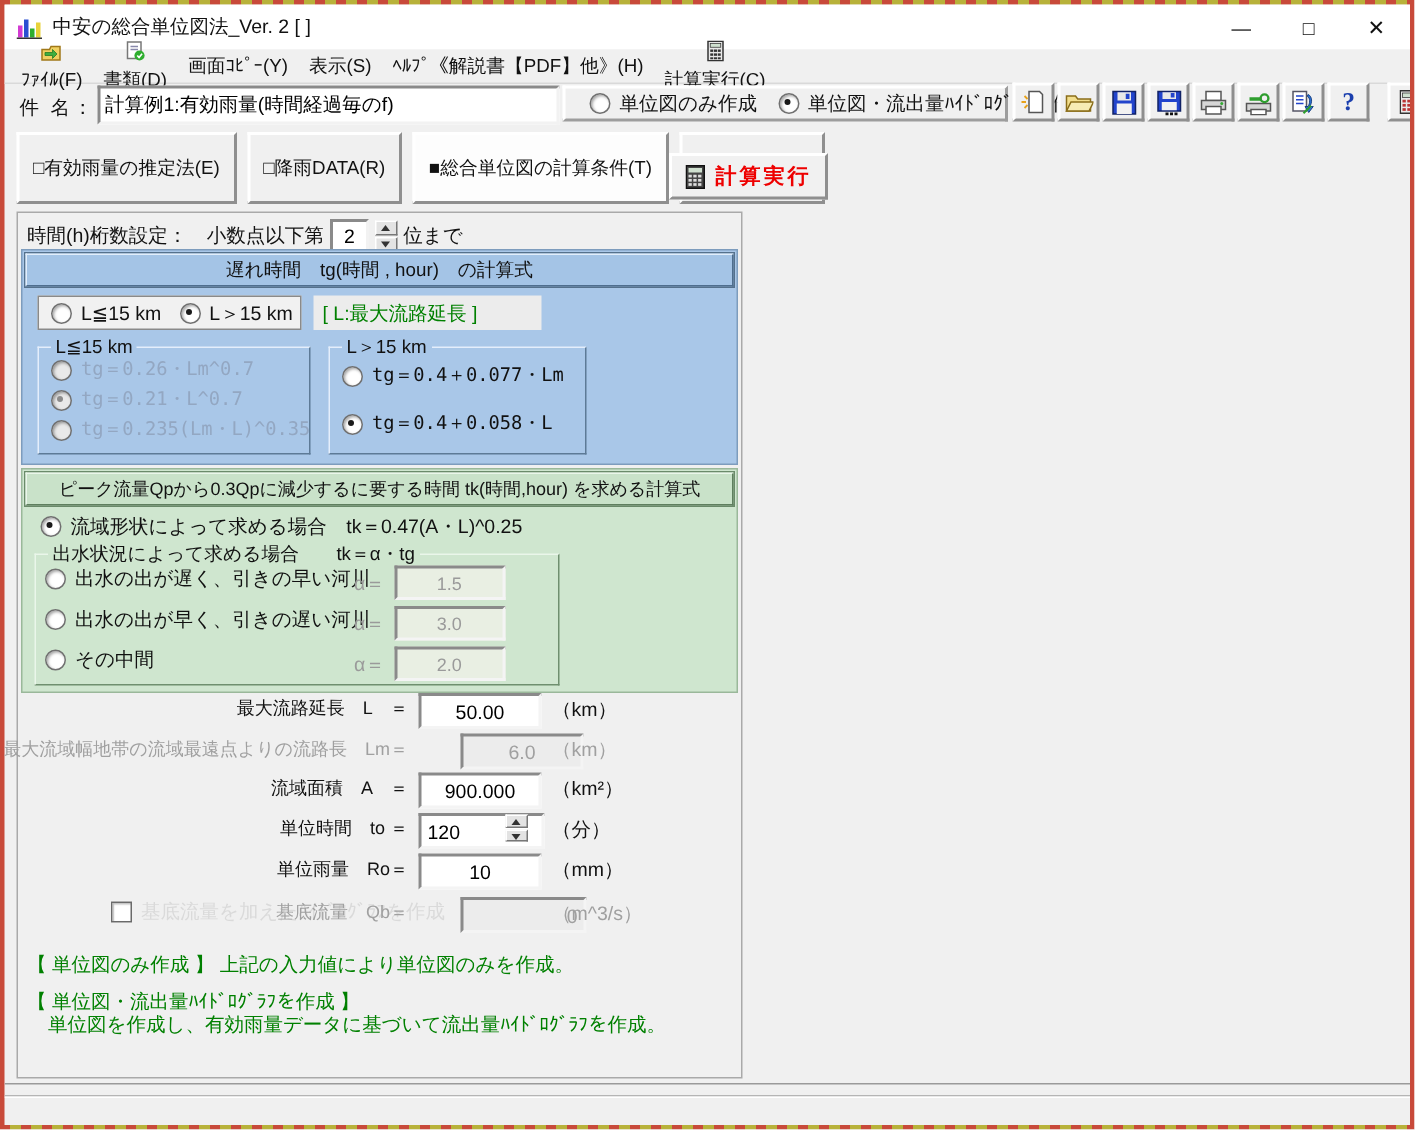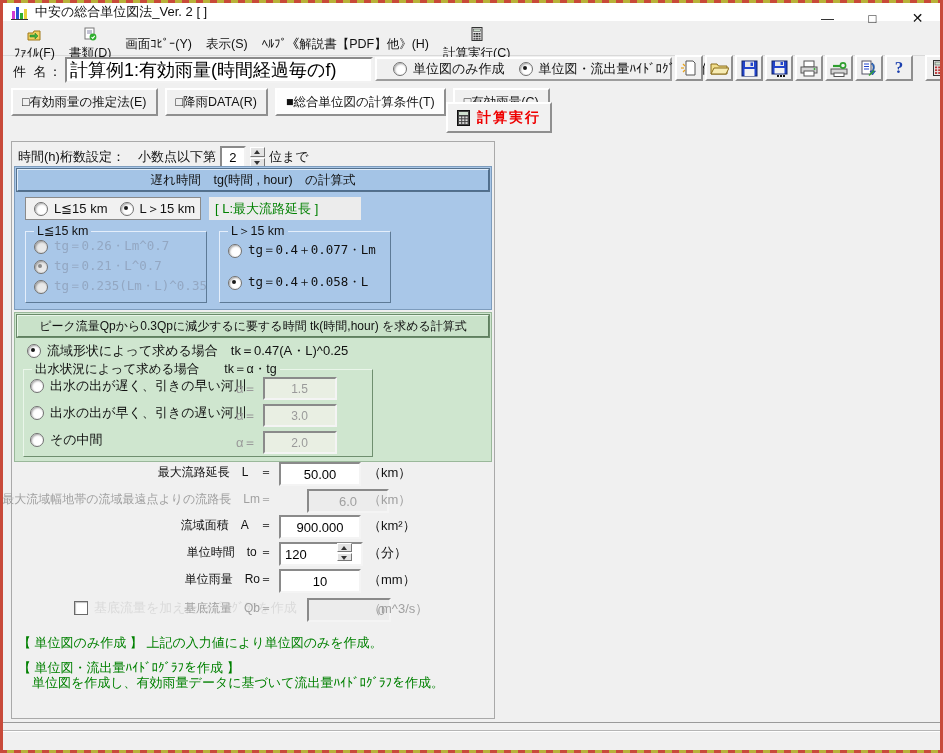--- a/index.html
+++ b/index.html
@@ -3,50 +3,50 @@
 <meta charset="utf-8">
 <style>
   html,body { margin:0; padding:0; }
   body { font-family:"Liberation Sans","DejaVu Sans",sans-serif; }
   .ants { position:relative; width:943px; height:753px;
           background:repeating-linear-gradient(90deg,#c84a3a 0 7px,#b8b23a 7px 14px); }
   .win  { position:absolute; left:3px; top:3px; width:937px; height:747px;
           background:#f0f0f0; overflow:hidden; font-size:13px; color:#111; }
 
   
-  .titlebar { position:absolute; left:0; top:0; width:100%; height:18px; background:#ffffff;
+  .titlebar { position:absolute; left:0; top:0; width:100%; height:30px; background:#ffffff;
               display:flex; align-items:center; }
   .titlebar .txt { margin-left:6px; font-size:13px; }
   .appicon { margin-left:8px; width:18px; height:16px; }
   .wctl { position:absolute; top:0; height:30px; width:45px; display:flex; align-items:center;
           justify-content:center; font-size:13px; cursor:default; }
   .wctl.min{ right:90px; } .wctl.max{ right:45px; } .wctl.cls{ right:0; font-size:14px; }
 
   
   .menubar { position:absolute; left:0; top:30px; width:100%; height:23px; background:#f0f0f0;
              border-bottom:1px solid #d9d9d9; display:flex; align-items:center; padding-left:4px; box-sizing:border-box; }
   .mitem { display:flex; align-items:center; gap:4px; padding:2px 7px; white-space:nowrap; font-size:12.5px;flex-direction:column; }
 
   
   .subjlabel { position:absolute; left:10px; top:60px; letter-spacing:2px; }
   .subjinput { position:absolute; left:62px; top:54px; width:298px; height:22px; background:#fff;
-               border:2px solid; border-color:#8a8a8a #f2f2f2 #f2f2f2 #8a8a8a; font-size:18px; padding:0 3px;
+               border:2px solid; border-color:#8a8a8a #f2f2f2 #f2f2f2 #8a8a8a; font-size:13px; padding:0 3px;
                font-family:inherit; }
   .modebox { position:absolute; left:372px; top:54px; width:297px; height:24px;
              border:2px solid; border-color:#ffffff #9d9d9d #9d9d9d #ffffff; background:#f0f0f0;
              display:flex; align-items:center; gap:14px; padding-left:16px; box-sizing:border-box; white-space:nowrap; font-size:12.5px; }
   .toolbar { position:absolute; left:672px; top:51px; height:28px; display:flex; align-items:center; gap:2px; }
   .tbtn { width:28px; height:26px; background:#f0f0f0; border:2px solid; border-color:#ffffff #8f8f8f #8f8f8f #ffffff;
           display:flex; align-items:center; justify-content:center; box-sizing:border-box; }
   .tbtn.gap { margin-left:10px; }
   .helpq { color:#1b3fae; font-weight:bold; font-size:17px; font-family:"Liberation Serif",serif; }
 
   
   .tabrow { position:absolute; left:8px; top:85px; display:flex; gap:7px; }
-  .tab { height:24px; padding:0 9px; display:flex; align-items:center; background:#f0f0f0;
+  .tab { height:24px; padding:10px 9px; display:flex; align-items:center; background:#f0f0f0;
          border:2px solid; border-color:#ffffff #8f8f8f #8f8f8f #ffffff; font-size:12.5px; white-space:nowrap; }
   .tab.active { background:#fdfdfd; }
 
   .runbtn { position:absolute; left:443px; top:99px; width:102px; height:27px; background:#f1f1f1;
             border:2px solid; border-color:#ffffff #8f8f8f #8f8f8f #ffffff; display:flex; align-items:center;
             justify-content:center; gap:7px; }
   .runbtn .lbl { color:#ee0000; font-weight:bold; font-size:14px; letter-spacing:2px; }
 
   
   .mainpanel { position:absolute; left:8px; top:138px; width:484px; height:578px;

